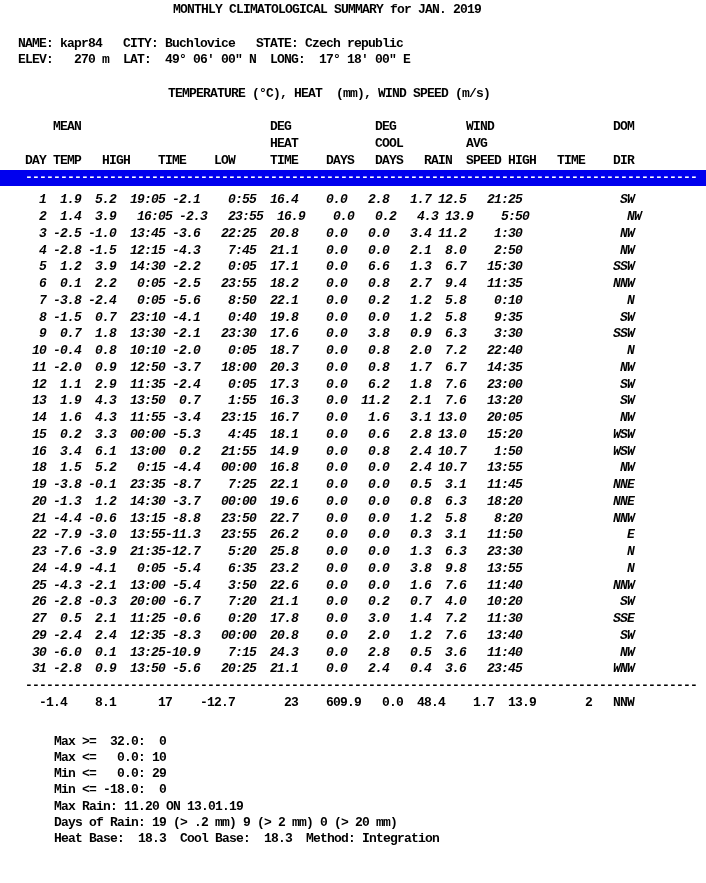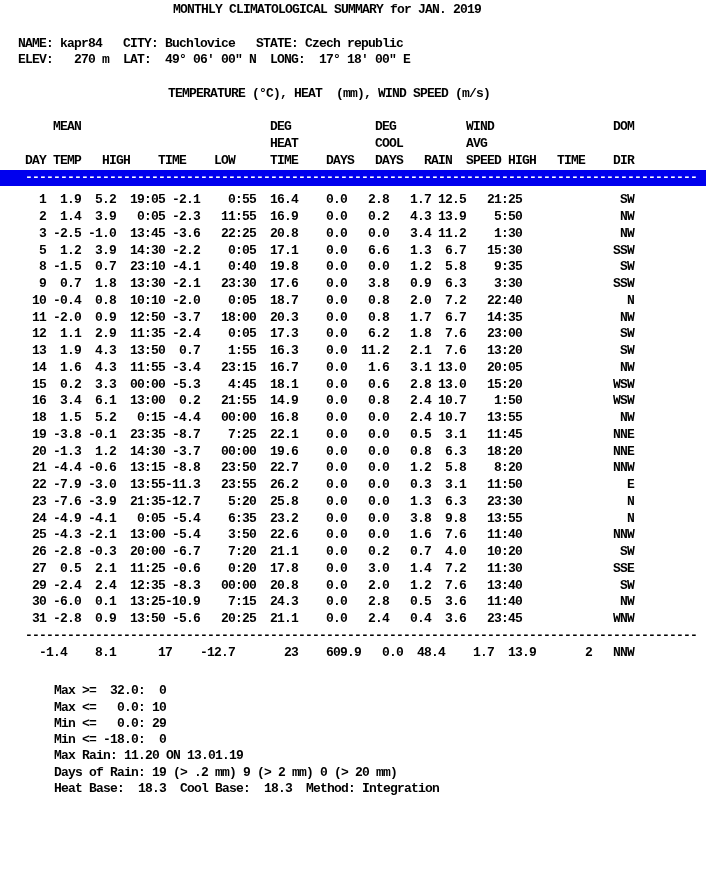--- a/index.html
+++ b/index.html
@@ -21,44 +21,47 @@
   .title{margin-left:155px;}
   .units{margin-left:150px;}
   .sel{
     background:#0000ee;
     color:#ffffff;
     margin-left:-18px;
     padding-left:25px;
     width:706px;
     box-sizing:border-box;
   }
-  .rows{margin-top:6px;}
+  .rows{margin-top:6px;font-style:italic;}
   .footer{margin-top:22px;line-height:16.3px;}
   .footer .l{height:16.3px;padding-left:36px;}
 </style>
 </head>
 <body>
 
 <div class="report">
   <div class="l title">MONTHLY CLIMATOLOGICAL SUMMARY for JAN. 2019</div>
   <div class="l"></div>
   <div class="l">NAME: kapr84   CITY: Buchlovice   STATE: Czech republic</div>
   <div class="l">ELEV:   270 m  LAT:  49° 06' 00" N  LONG:  17° 18' 00" E</div>
   <div class="l"></div>
   <div class="l units">TEMPERATURE (°C), HEAT  (mm), WIND SPEED (m/s)</div>
   <div class="l"></div>
   <div class="l">     MEAN                           DEG            DEG          WIND                 DOM </div>
   <div class="l">                                    HEAT           COOL         AVG                      </div>
   <div class="l"> DAY TEMP   HIGH    TIME    LOW     TIME    DAYS   DAYS   RAIN  SPEED HIGH   TIME    DIR </div>
   <div class="l sel" style="background: rgb(0, 0, 238);">------------------------------------------------------------------------------------------------</div>
   <div class="rows">
       <div class="l">   1  1.9  5.2  19:05 -2.1    0:55  16.4    0.0   2.8   1.7 12.5   21:25              SW</div>
-      <div class="l">   2  1.4  3.9   0:05 -2.3   11:55  16.9    0.0   0.2   4.3 13.9    5:50              NW</div>
+      <div class="l">   2  1.4  3.9   16:05 -2.3   23:55  16.9    0.0   0.2   4.3 13.9    5:50              NW</div>
       <div class="l">   3 -2.5 -1.0  13:45 -3.6   22:25  20.8    0.0   0.0   3.4 11.2    1:30              NW</div>
+      <div class="l">   4 -2.8 -1.5  12:15 -4.3    7:45  21.1    0.0   0.0   2.1  8.0    2:50              NW</div>
       <div class="l">   5  1.2  3.9  14:30 -2.2    0:05  17.1    0.0   6.6   1.3  6.7   15:30             SSW</div>
+      <div class="l">   6  0.1  2.2   0:05 -2.5   23:55  18.2    0.0   0.8   2.7  9.4   11:35             NNW</div>
+      <div class="l">   7 -3.8 -2.4   0:05 -5.6    8:50  22.1    0.0   0.2   1.2  5.8    0:10               N</div>
       <div class="l">   8 -1.5  0.7  23:10 -4.1    0:40  19.8    0.0   0.0   1.2  5.8    9:35              SW</div>
       <div class="l">   9  0.7  1.8  13:30 -2.1   23:30  17.6    0.0   3.8   0.9  6.3    3:30             SSW</div>
       <div class="l">  10 -0.4  0.8  10:10 -2.0    0:05  18.7    0.0   0.8   2.0  7.2   22:40               N</div>
       <div class="l">  11 -2.0  0.9  12:50 -3.7   18:00  20.3    0.0   0.8   1.7  6.7   14:35              NW</div>
       <div class="l">  12  1.1  2.9  11:35 -2.4    0:05  17.3    0.0   6.2   1.8  7.6   23:00              SW</div>
       <div class="l">  13  1.9  4.3  13:50  0.7    1:55  16.3    0.0  11.2   2.1  7.6   13:20              SW</div>
       <div class="l">  14  1.6  4.3  11:55 -3.4   23:15  16.7    0.0   1.6   3.1 13.0   20:05              NW</div>
       <div class="l">  15  0.2  3.3  00:00 -5.3    4:45  18.1    0.0   0.6   2.8 13.0   15:20             WSW</div>
       <div class="l">  16  3.4  6.1  13:00  0.2   21:55  14.9    0.0   0.8   2.4 10.7    1:50             WSW</div>
       <div class="l">  18  1.5  5.2   0:15 -4.4   00:00  16.8    0.0   0.0   2.4 10.7   13:55              NW</div>

